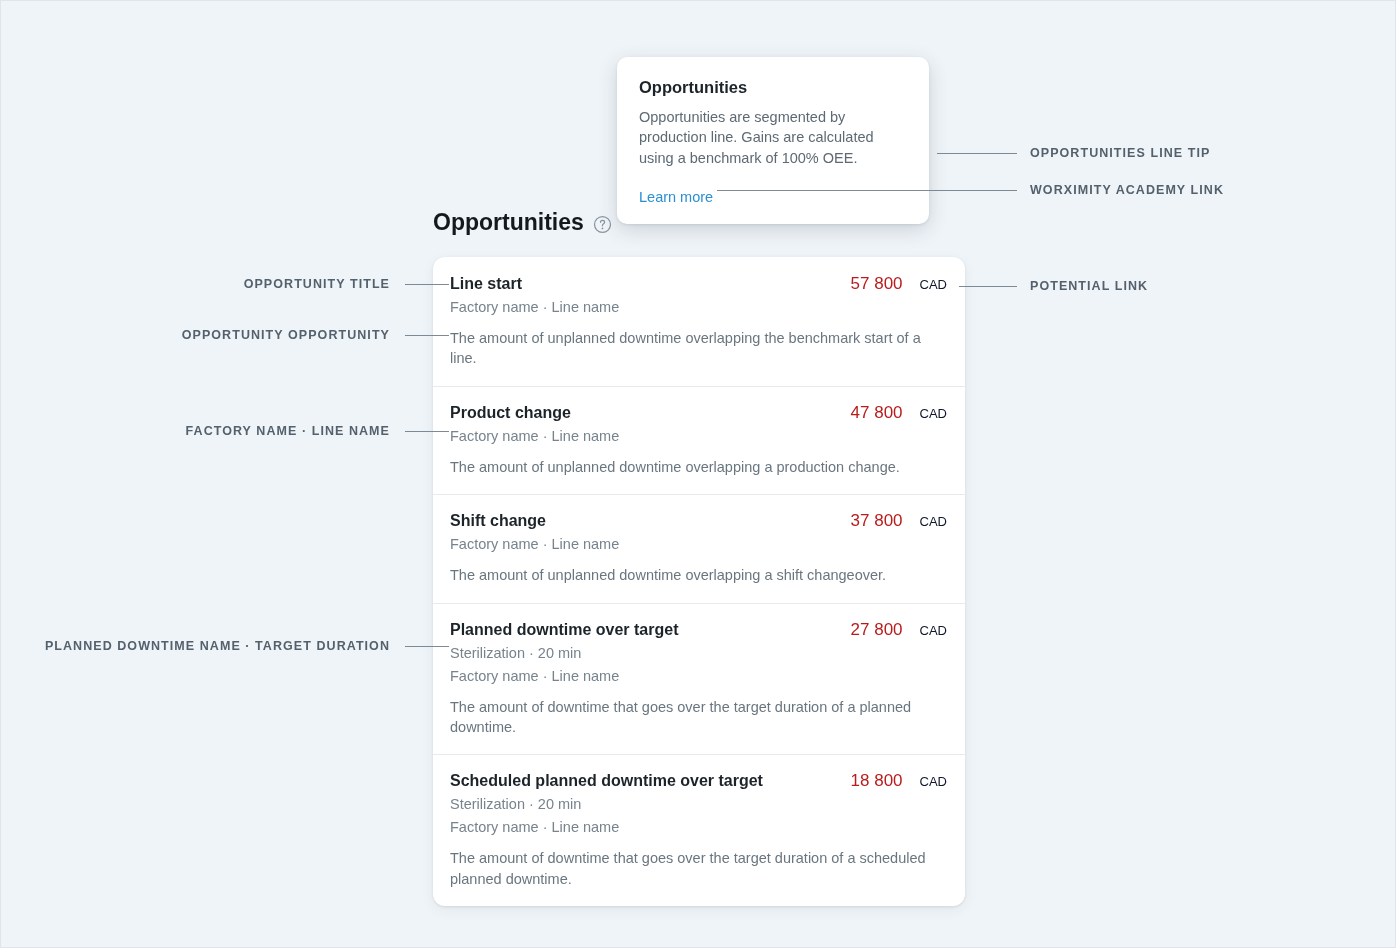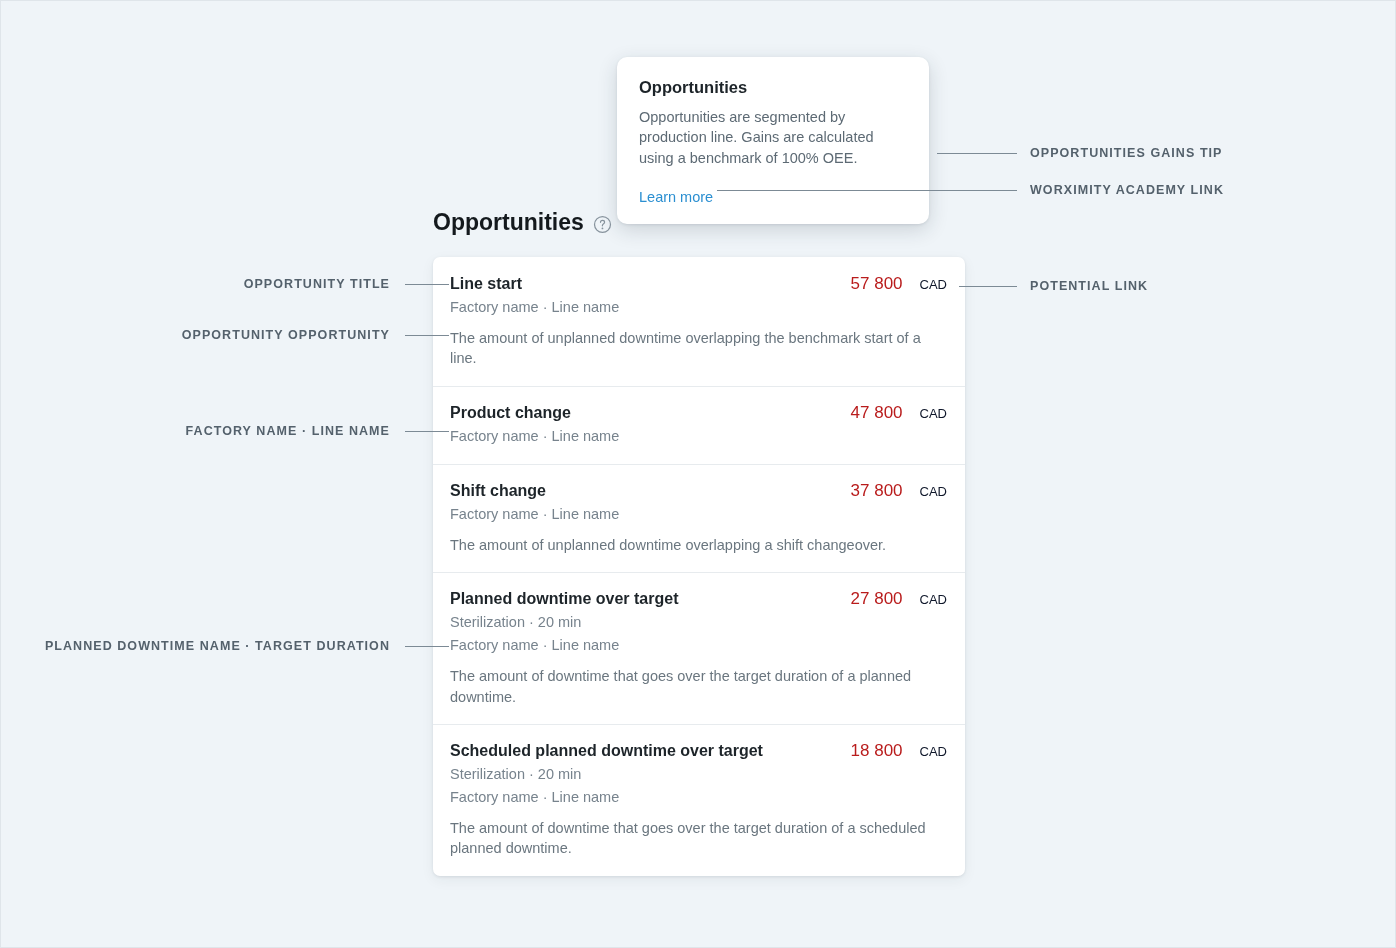--- a/index.html
+++ b/index.html
@@ -102,21 +102,21 @@
     cursor: pointer;
   }
 
   
   .card-list {
     position: absolute;
     left: 432px;
     top: 256px;
     width: 532px;
     background: #ffffff;
-    border-radius: 7px;
+    border-radius: 12px;
     box-shadow: 0 1px 3px rgba(27, 43, 58, 0.10),
                 0 4px 14px rgba(27, 43, 58, 0.06);
     overflow: hidden;
   }
   .opp-row {
     padding: 16px 18px 17px 17px;
     position: relative;
   }
   .opp-row + .opp-row::before {
     content: "";
@@ -173,21 +173,21 @@
 
 <div class="stage">
 
   <div class="tooltip">
     <div class="tooltip-title">Opportunities</div>
     <div class="tooltip-body">Opportunities are segmented by production line. Gains are calculated using a benchmark of 100% OEE.</div>
     <a class="tooltip-link">Learn more</a>
   </div>
 
   <div class="leader" style="left:936px; top:152px; width:80px;"></div>
-  <div class="anno anno-right" style="left:1029px; top:146px;">OPPORTUNITIES GAINS TIP</div>
+  <div class="anno anno-right" style="left:1029px; top:146px;">OPPORTUNITIES LINE TIP</div>
 
   <div class="leader" style="left:716px; top:189px; width:300px;"></div>
   <div class="anno anno-right" style="left:1029px; top:183px;">WORXIMITY ACADEMY LINK</div>
 
   <div class="section-head">
     <span class="section-title">Opportunities</span>
     <span style="display:block;">
       <svg class="help-icon" viewBox="0 0 20 20" fill="none" aria-hidden="true">
         <circle cx="10" cy="10" r="8.4" stroke="currentColor" stroke-width="1.3"></circle>
         <path d="M7.9 7.7c0-1.2 0.95-2.05 2.15-2.05 1.2 0 2.1 0.8 2.1 1.9 0 0.95-0.55 1.4-1.3 1.9-0.7 0.47-0.95 0.84-0.95 1.6v0.3" stroke="currentColor" stroke-width="1.3" stroke-linecap="round"></path>
@@ -210,20 +210,21 @@
     </div>
 
     <div class="opp-row">
       <div class="opp-head">
         <span class="opp-title">Product change</span>
         <span class="opp-gain">
           <span class="amount">47 800</span><span class="currency">CAD</span>
         </span>
       </div>
       <div class="opp-meta">Factory name · Line name</div>
+      <div class="opp-desc">The amount of unplanned downtime overlapping a production change.</div>
     </div>
 
     <div class="opp-row">
       <div class="opp-head">
         <span class="opp-title">Shift change</span>
         <span class="opp-gain">
           <span class="amount">37 800</span><span class="currency">CAD</span>
         </span>
       </div>
       <div class="opp-meta">Factory name · Line name</div>

